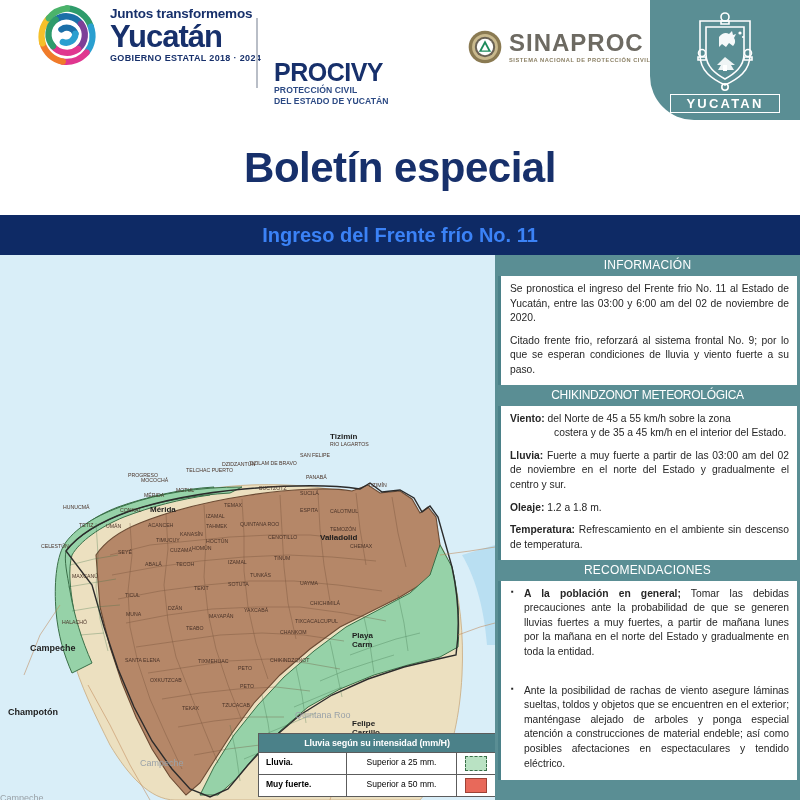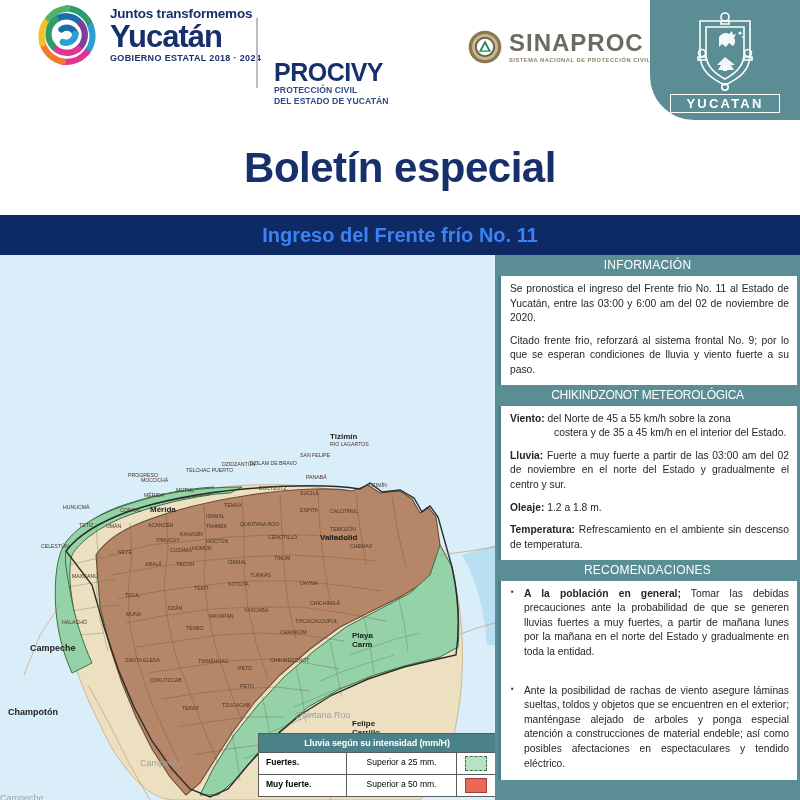--- a/index.html
+++ b/index.html
@@ -364,21 +364,21 @@
       <div class="map-label muni" style="left:186px; top:212px;">TELCHAC PUERTO</div>
       <div class="map-label muni" style="left:176px; top:232px;">MOTUL</div>
       <div class="map-label muni" style="left:222px; top:206px;">DZIDZANTÚN</div>
       <div class="map-label muni" style="left:206px; top:258px;">IZAMAL</div>
       <div class="map-label muni" style="left:240px; top:266px;">QUINTANA ROO</div>
       <div class="map-label muni" style="left:300px; top:325px;">UAYMA</div>
 
       <div class="legend">
         <div class="legend-head">Lluvia según su intensidad (mm/H)</div>
         <div class="legend-row">
-          <div class="legend-c1">Fuertes.</div>
+          <div class="legend-c1">Lluvia.</div>
           <div class="legend-c2">Superior a 25 mm.</div>
           <div class="legend-c3">
             <div class="swatch" id="sw0" style="background: rgb(185, 226, 195);"></div>
           </div>
         </div>
         <div class="legend-row">
           <div class="legend-c1">Muy fuerte.</div>
           <div class="legend-c2">Superior a 50 mm.</div>
           <div class="legend-c3">
             <div class="swatch red" id="sw1" style="background: rgb(232, 105, 90);"></div>

